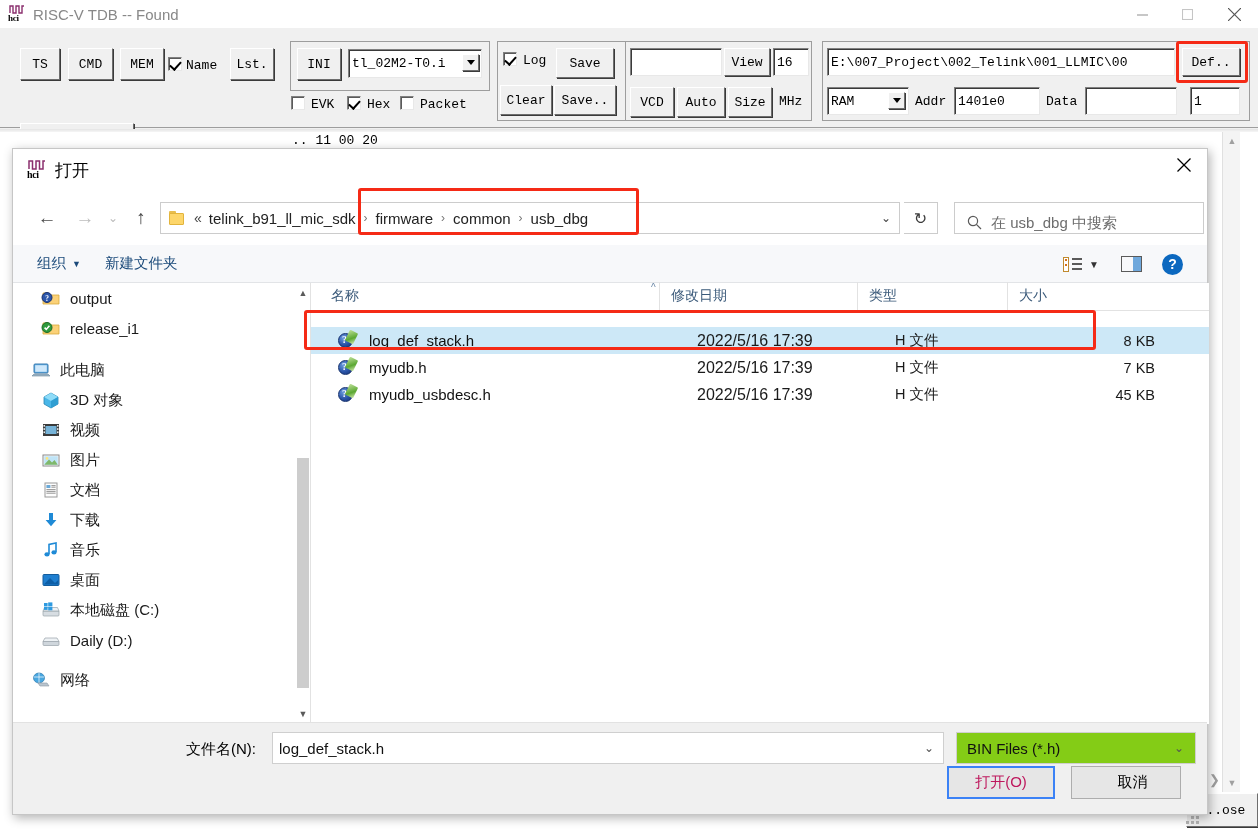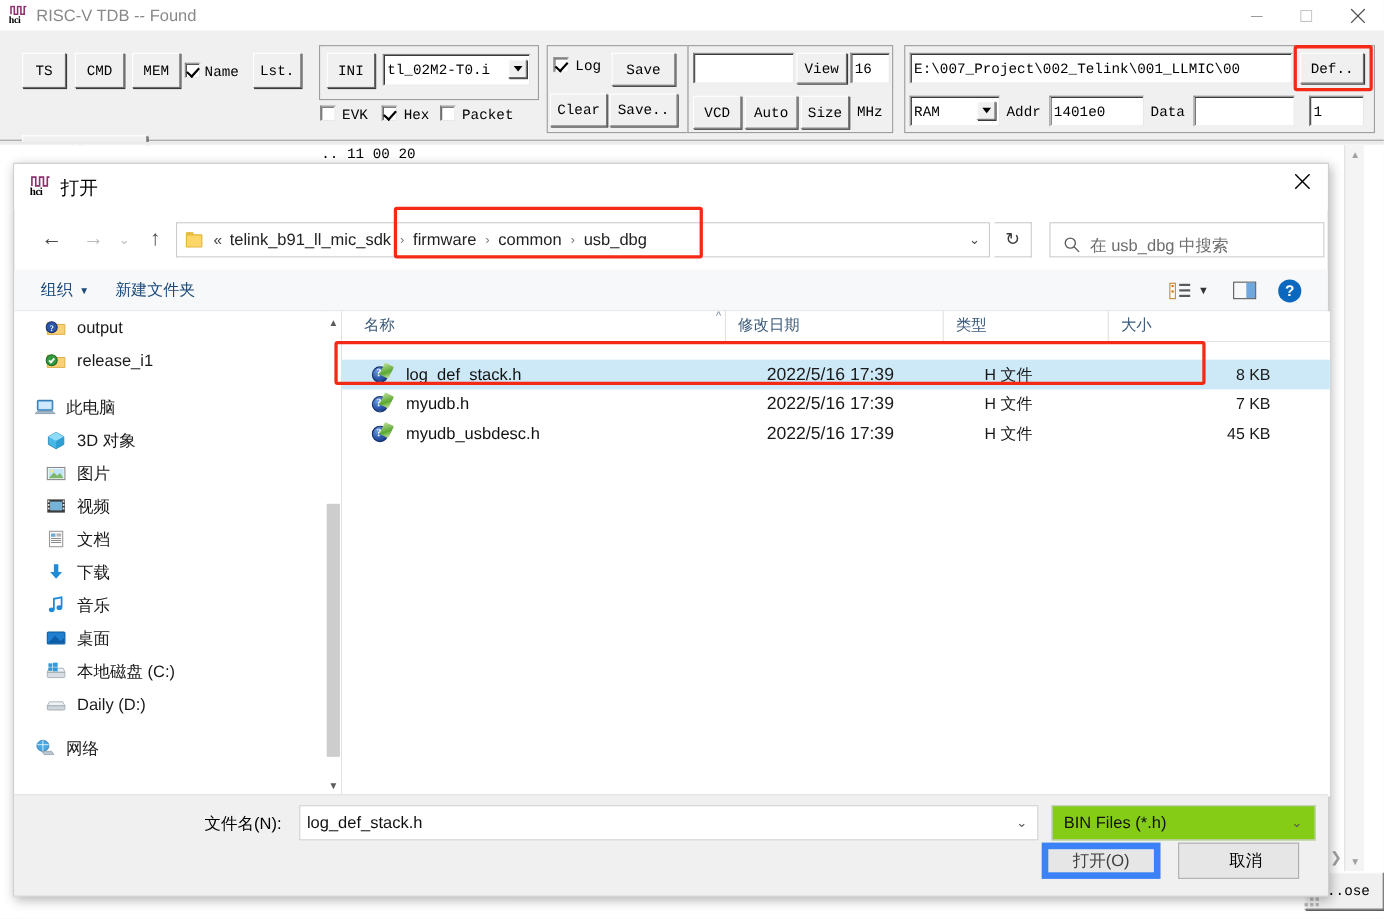--- a/index.html
+++ b/index.html
@@ -442,23 +442,23 @@
     width: 240px; height: 32px;
     background: #84cc16; border: 1px solid #cfcfcf;
     display: flex; align-items: center;
     font-size: 15px; color: #111;
     padding-left: 10px;
   }
   #filter-caret { position: absolute; right: 11px; top: 8px; font-size: 12px; color: #555; }
   #btn-open {
     position: absolute; left: 947px; top: 766px;
     width: 108px; height: 33px;
-    background: #e6e6e6; border: 6px solid #3b82f6;
-    display: flex; align-items: center; justify-content: center;
-    font-size: 15px; color: #404040;
+    background: #e6e6e6; border: 2px solid #3b82f6;
+    display: flex; align-items: center; justify-content: center;
+    font-size: 15px; color: #be185d;
     z-index: 40;
   }
   #btn-cancel {
     position: absolute; left: 1071px; top: 766px;
     width: 110px; height: 33px;
     background: #e6e6e6; border: 1px solid #adadad;
     display: flex; align-items: center; justify-content: center;
     font-size: 15px; color: #000;
     z-index: 40;
     padding-left: 13px;
@@ -690,50 +690,50 @@
           <path d="M10 2 L17 6 L10 10 L3 6 Z" fill="#8fdcf8"></path>
           <path d="M10 10 L17 6 L17 13 L10 17 Z" fill="#2f9ed2"></path>
         </svg>
       </span>
       <span>3D 对象</span>
     </div>
 
     <div class="nav-row">
       <span class="nav-ico">
         <svg width="20" height="18" viewBox="0 0 20 18">
-          <rect x="2" y="4" width="16" height="11" fill="#fff" stroke="#8a8a8a"></rect>
-          <rect x="3.2" y="5.2" width="13.6" height="8.6" fill="#bfe4f7"></rect>
-          <path d="M3.2 13.8 L8 8.5 L11 11.5 L13.5 9 L16.8 13.8 Z" fill="#7fb86b"></path>
-          <circle cx="6" cy="7.4" r="1.3" fill="#ffe57a"></circle>
-        </svg>
-      </span>
-      <span>图片</span>
-    </div>
-
-    <div class="nav-row">
-      <span class="nav-ico">
-        <svg width="20" height="18" viewBox="0 0 20 18">
           <rect x="2" y="3" width="16" height="12" fill="#3b3b3b"></rect>
           <rect x="4.5" y="5" width="11" height="8" fill="#76b3d8"></rect>
           <g fill="#e8e8e8">
               <rect x="2.5" y="4" width="1.5" height="1.7"></rect>
               <rect x="2.5" y="7.2" width="1.5" height="1.7"></rect>
               <rect x="2.5" y="10.4" width="1.5" height="1.7"></rect>
               <rect x="16" y="4" width="1.5" height="1.7"></rect>
               <rect x="16" y="7.2" width="1.5" height="1.7"></rect>
               <rect x="16" y="10.4" width="1.5" height="1.7"></rect>
             </g>
         </svg>
       </span>
       <span>视频</span>
     </div>
 
     <div class="nav-row">
       <span class="nav-ico">
         <svg width="20" height="18" viewBox="0 0 20 18">
+          <rect x="2" y="4" width="16" height="11" fill="#fff" stroke="#8a8a8a"></rect>
+          <rect x="3.2" y="5.2" width="13.6" height="8.6" fill="#bfe4f7"></rect>
+          <path d="M3.2 13.8 L8 8.5 L11 11.5 L13.5 9 L16.8 13.8 Z" fill="#7fb86b"></path>
+          <circle cx="6" cy="7.4" r="1.3" fill="#ffe57a"></circle>
+        </svg>
+      </span>
+      <span>图片</span>
+    </div>
+
+    <div class="nav-row">
+      <span class="nav-ico">
+        <svg width="20" height="18" viewBox="0 0 20 18">
           <rect x="4" y="2" width="12" height="14" fill="#fdfdfd" stroke="#9a9a9a"></rect>
           <rect x="5.4" y="4" width="4" height="3" fill="#6aa9d8"></rect>
           <g stroke="#7a7a7a" stroke-width="0.8">
               <line x1="10.4" y1="4.6" x2="14.6" y2="4.6"></line>
               <line x1="10.4" y1="6.2" x2="14.6" y2="6.2"></line>
               <line x1="5.4" y1="8.6" x2="14.6" y2="8.6"></line>
               <line x1="5.4" y1="10.4" x2="14.6" y2="10.4"></line>
               <line x1="5.4" y1="12.2" x2="14.6" y2="12.2"></line>
             </g>
         </svg>

